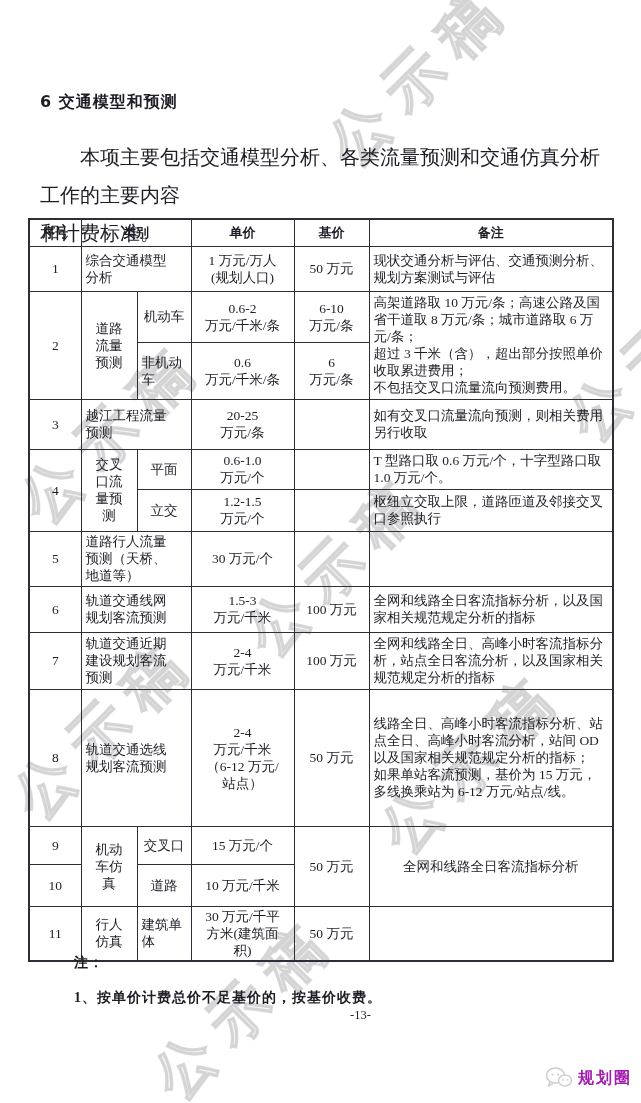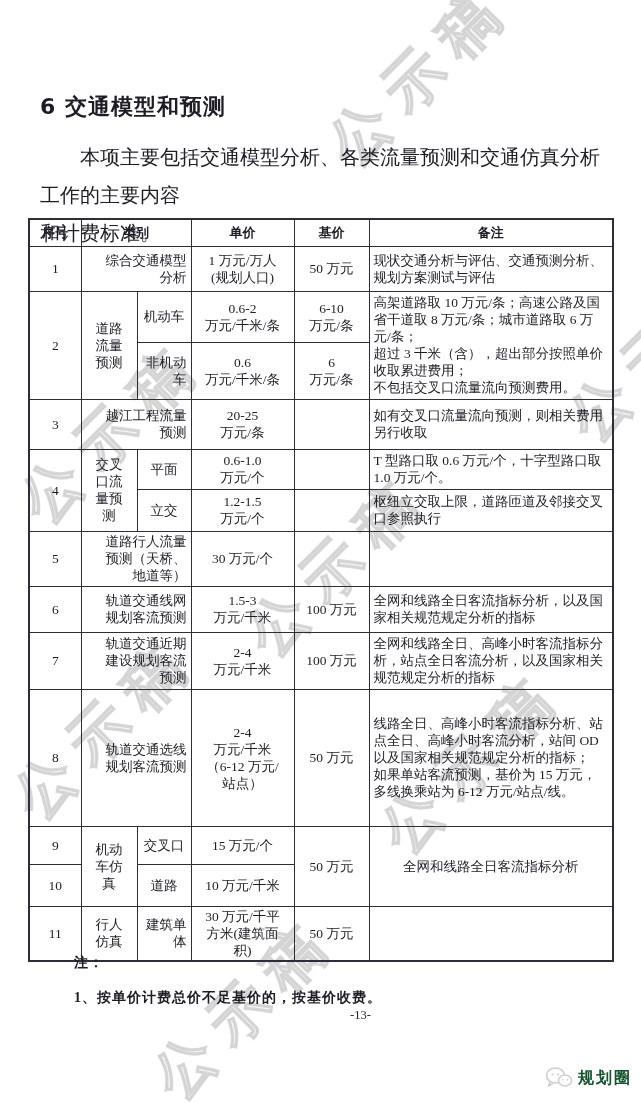--- a/index.html
+++ b/index.html
@@ -14,49 +14,49 @@
     font-family:"DejaVu Sans","Liberation Sans",sans-serif;
     font-size:60px;font-weight:bold;letter-spacing:16px;
     color:rgba(176,176,176,0.14);
     -webkit-text-stroke:1.4px rgba(160,160,160,0.38);
     transform:translate(-50%,-50%) rotate(-45deg);
   }
   .content{position:absolute;inset:0;z-index:1;}
   .title{
     position:absolute;left:40px;top:92px;
     font-family:"DejaVu Sans","Liberation Sans",sans-serif;
-    font-size:22px;font-weight:bold;letter-spacing:1px;
+    font-size:16px;font-weight:bold;letter-spacing:1px;
   }
   .intro{
     position:absolute;left:40px;top:138px;width:574px;
     font-size:20px;line-height:38px;text-indent:2em;white-space:pre-line;
   }
   table.fee{
     position:absolute;left:28px;top:218px;width:584px;
     border-collapse:collapse;table-layout:fixed;
     border:2px solid #2e2e38;
   }
   table.fee th,table.fee td{
     border:1px solid #2e2e38;
     font-size:13.5px;line-height:17px;
     padding:1px 4px;vertical-align:middle;
     overflow:hidden;
   }
   table.fee th{font-size:13px;font-weight:bold;text-align:center;padding:2px;}
   .c{text-align:center;}
-  .l{text-align:right;}
+  .l{text-align:left;}
   .pre{white-space:pre-line;}
   td.remark{padding:1px 5px;text-align:left;white-space:pre-line;}
   td.remark.c{text-align:center;}
   .notes{position:absolute;left:74px;top:954px;font-size:14px;font-weight:bold;letter-spacing:1px;}
   .note-item{margin-top:17px;text-align:center;}
   .pagenum{position:absolute;left:0;top:1008px;width:641px;text-align:center;font-size:12.5px;padding-left:40px;}
   .brand{
     position:absolute;left:545px;top:1066px;height:24px;
-    display:flex;align-items:center;gap:5px;color:#14532d;
+    display:flex;align-items:center;gap:5px;color:#a21caf;
     font-family:"DejaVu Sans","Liberation Sans",sans-serif;
     font-size:16px;font-weight:bold;letter-spacing:2px;
   }
   .brand svg{display:block;}
 </style>
 </head>
 <body>
 
 <div class="wm-layer">
   <span class="wm" style="left:420px;top:75px;">公示稿</span>

